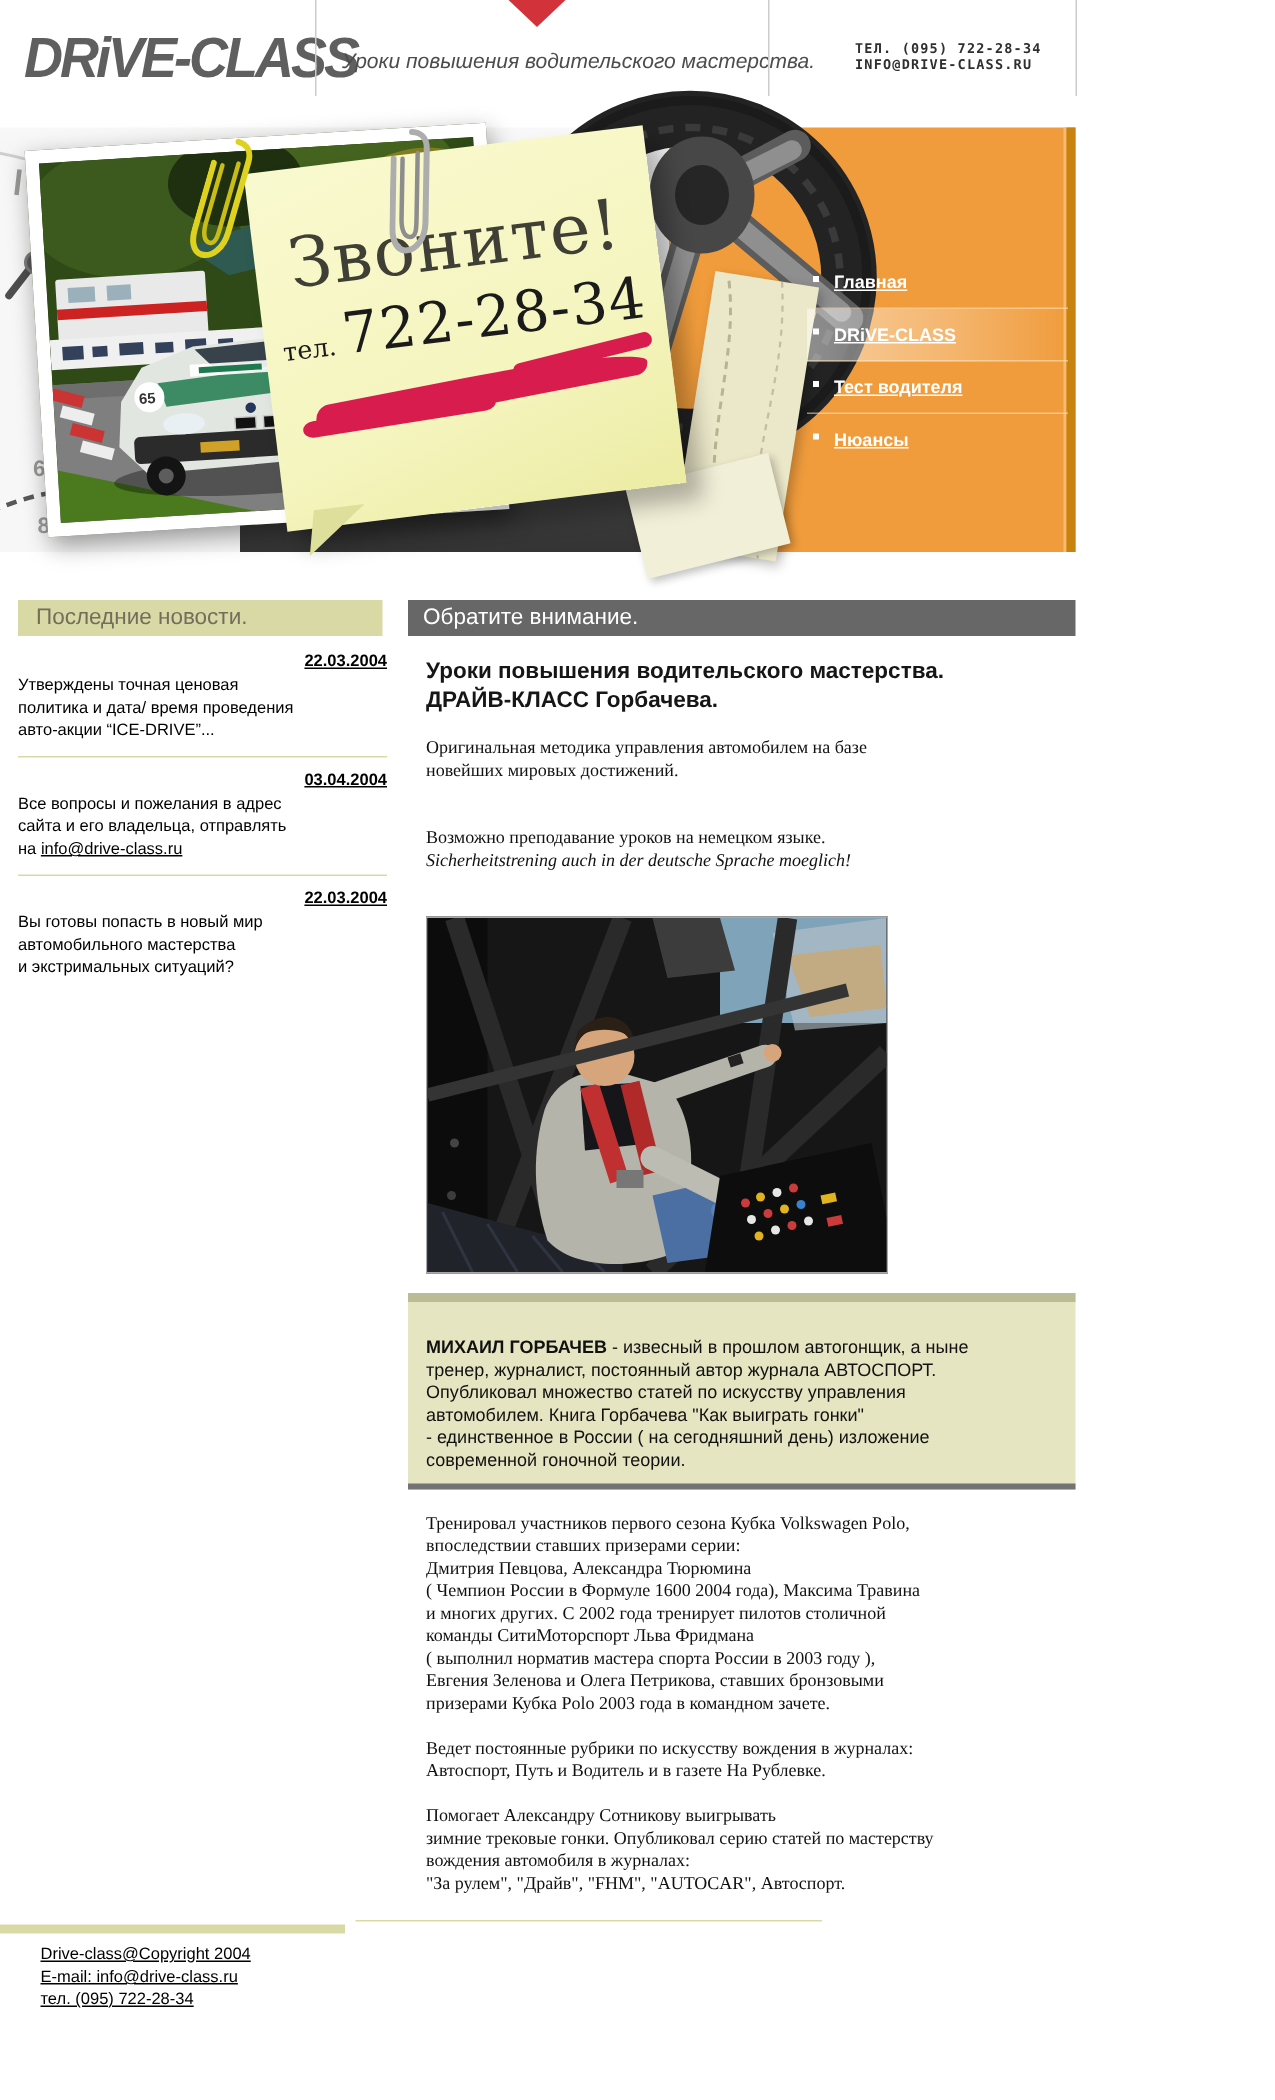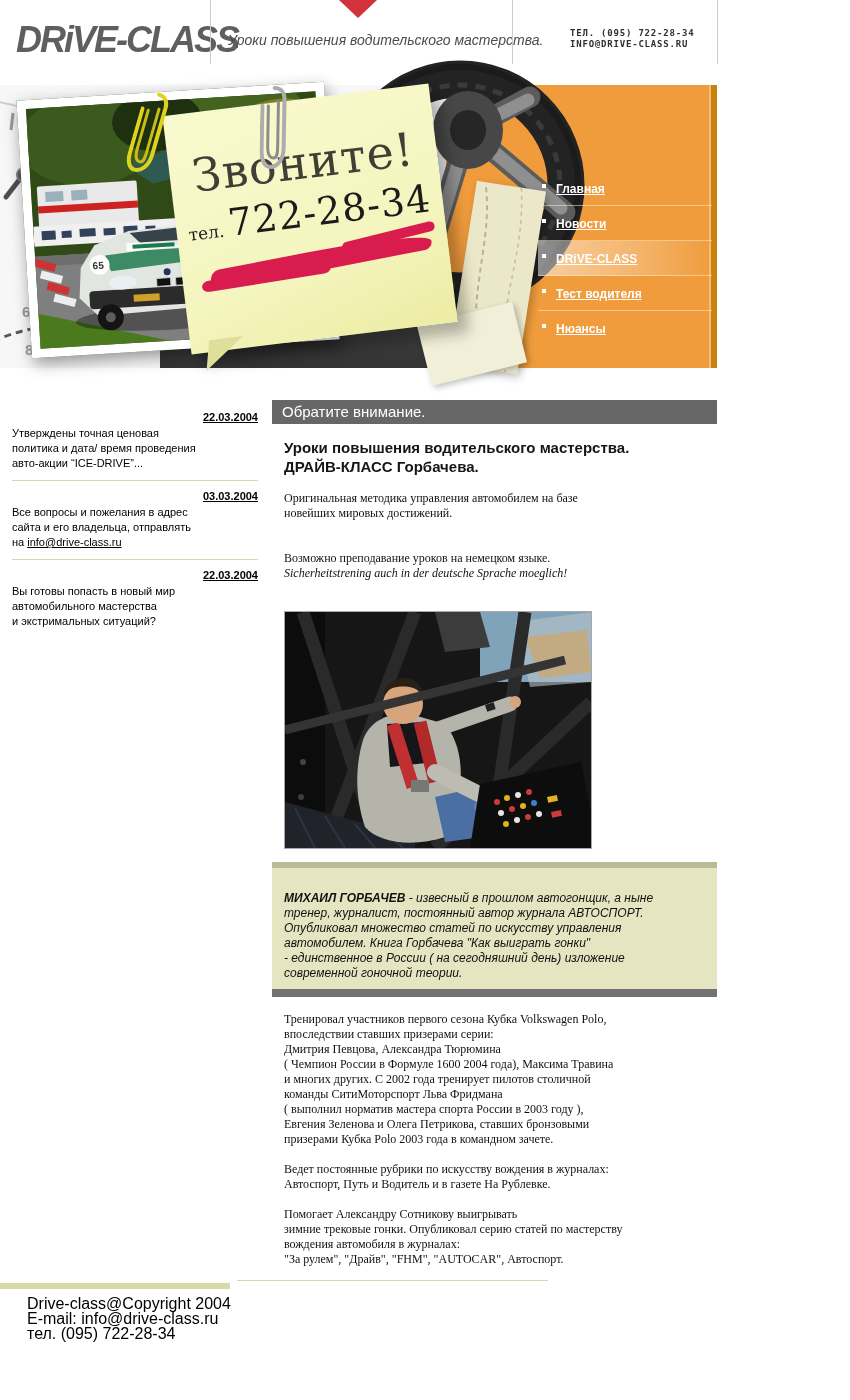--- a/index.html
+++ b/index.html
@@ -93,28 +93,28 @@
   .main{position:absolute;left:272px;top:400px;width:445px;z-index:2;}
   .main-title{height:24px;background:#676767;color:#ffffff;font-size:15px;
     line-height:24px;padding-left:10px;}
   .heading{margin:14px 0 0 12px;font-size:15px;font-weight:bold;line-height:19px;
     white-space:pre-line;color:#161616;}
   .para{margin:15px 0 0 12px;font-size:12px;line-height:15px;white-space:pre-line;color:#111;font-family:Liberation Serif, serif;}
   .para .de{display:block;font-style:italic;}
   .photo-driver{margin:15px 0 0 12px;width:306px;height:236px;
     border:1px solid #A8A8A8;background:#161616;}
   .bio{margin-top:13px;background:#E5E5C2;border-top:6px solid #BBBB96;
-    border-bottom:8px solid #737373;padding:8px 12px;font-size:12px;
-    line-height:15px;white-space:pre-line;color:#111;font-style:italic;}
+    border-bottom:4px solid #737373;padding:8px 12px;font-size:12px;
+    line-height:15px;white-space:pre-line;color:#111;}
   .bio-name{font-weight:bold;}
 
   
   .f-thin{position:absolute;left:237px;top:1280px;width:311px;height:1px;background:#D9D9A6;}
   .f-bar{position:absolute;left:0;top:1283px;width:230px;height:6px;background:#D9D9A6;}
-  .f-text{position:absolute;left:27px;top:1296px;font-size:16px;line-height:15px;color:#000;}
+  .f-text{position:absolute;left:27px;top:1296px;font-size:11px;line-height:15px;color:#000;text-decoration:underline;}
   .f-text span{display:block;}
 </style>
 </head>
 <body>
 
 <div id="page">
 
   <div class="header">
     <div class="red-arrow"></div>
     <div class="logo">DRiVE-CLASS</div>
@@ -255,49 +255,46 @@
     <svg class="clip clip-silver" width="28" height="92" viewBox="0 0 28 92">
       <path d="M14,6 C20,6 24,10 24,17 L24,66 C24,77 18,85 11,85 C5,85 2,78 2,70 L2,24" fill="none" stroke="#ADADAD" stroke-width="4" stroke-linecap="round"></path>
       <path d="M8,24 L8,64 C8,71 10,76 14,76 C18,76 18,70 18,64 L18,20" fill="none" stroke="#8d8d8d" stroke-width="3" stroke-linecap="round"></path>
     </svg>
 
     <ul class="nav">
       <li>
         <span class="bullet"></span>
         <a href="#">Главная</a>
       </li>
-      <li>
-        <span class="bullet"></span>
-        <a href="#">Новости</a>
-      </li>
       <li class="active">
         <span class="bullet"></span>
         <a href="#">DRiVE-CLASS</a>
       </li>
       <li>
         <span class="bullet"></span>
         <a href="#">Тест водителя</a>
       </li>
       <li>
         <span class="bullet"></span>
         <a href="#">Нюансы</a>
       </li>
     </ul>
   </div>
 
   <div class="sidebar">
+    <div class="side-title">Последние новости.</div>
     <div class="news-list">
       <div class="news-item">
         <div class="news-date">22.03.2004</div>
         <div class="news-text">Утверждены точная ценовая
 политика и дата/ время проведения
 авто-акции “ICE-DRIVE”...</div>
       </div>
       <div class="news-item">
-        <div class="news-date">03.03.2004</div>
+        <div class="news-date">03.04.2004</div>
         <div class="news-text"><span>Все вопросы и пожелания в адрес
 сайта и его владельца, отправлять
 на </span><a href="#">info@drive-class.ru</a></div>
       </div>
       <div class="news-item">
         <div class="news-date">22.03.2004</div>
         <div class="news-text">Вы готовы попасть в новый мир
 автомобильного мастерства
 и экстримальных ситуаций?</div>
       </div>

